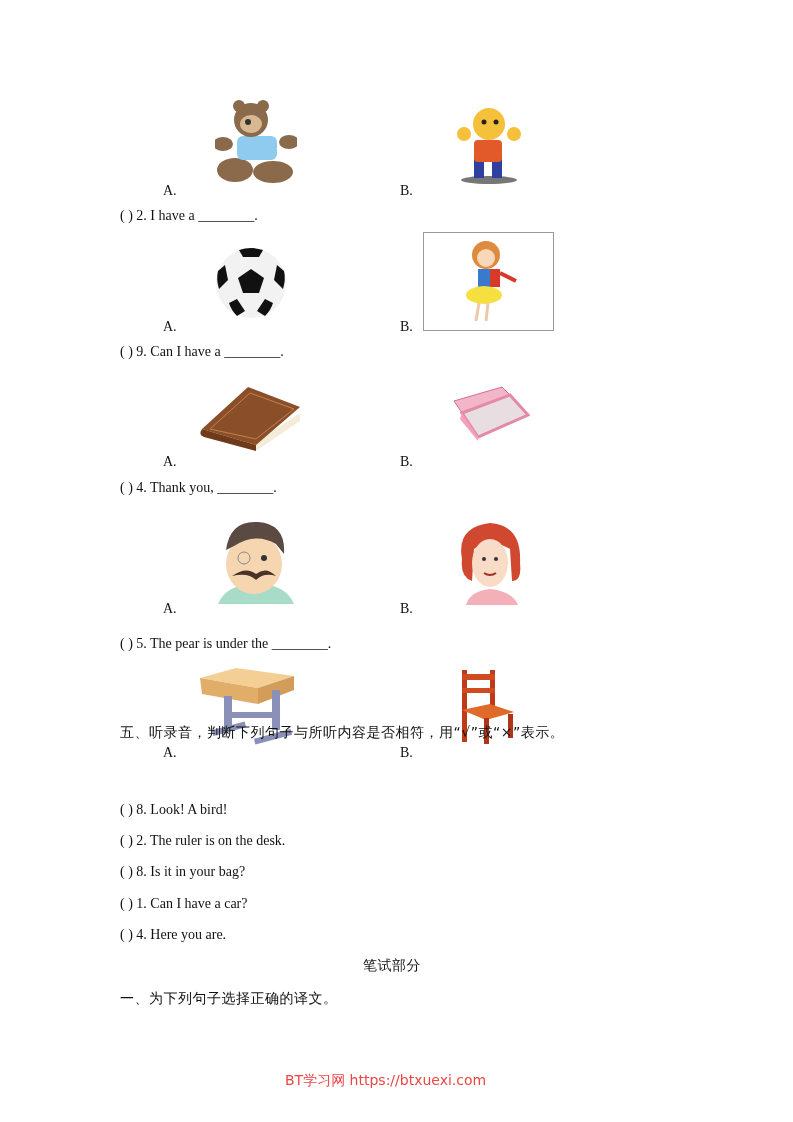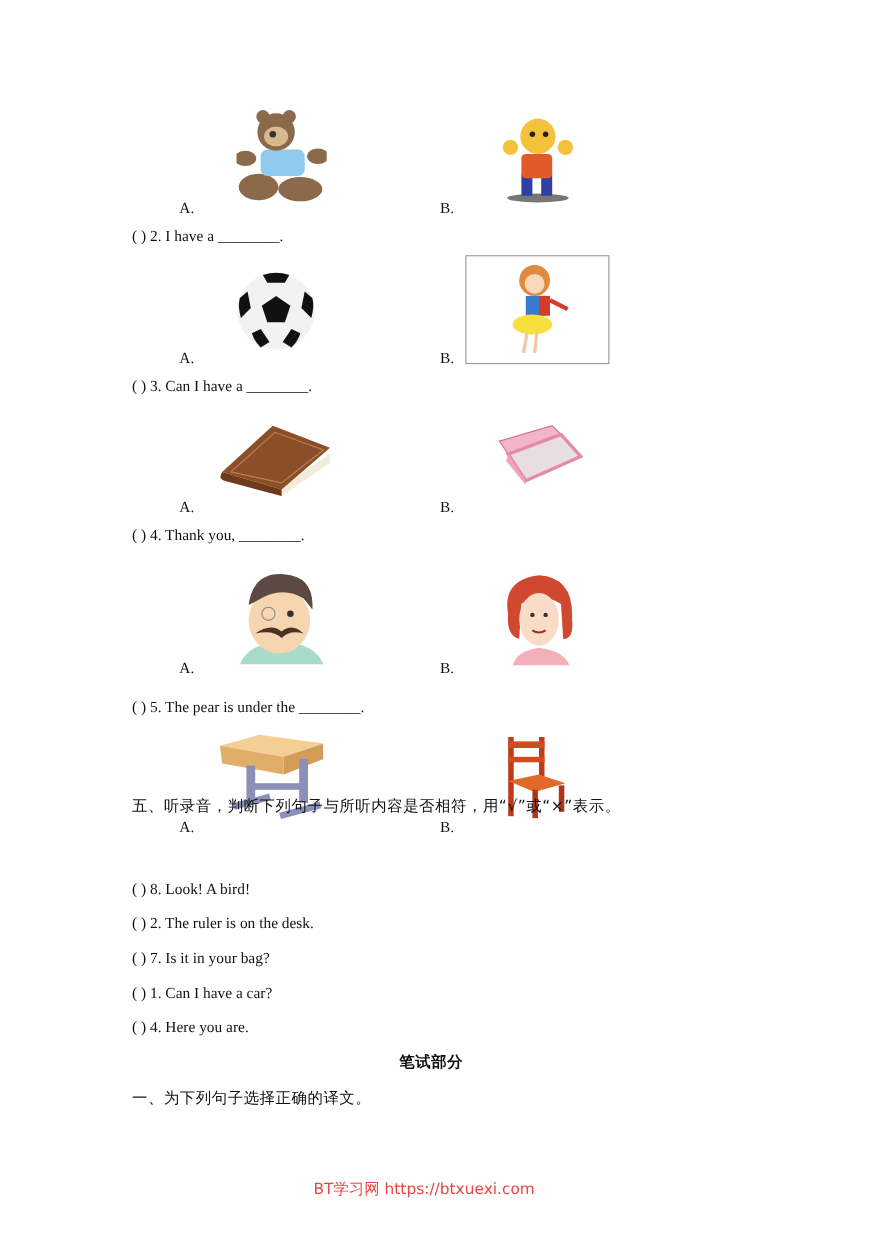--- a/index.html
+++ b/index.html
@@ -66,21 +66,21 @@
     <rect x="66" y="36" width="10" height="18" fill="#d83a2a"></rect>
     <line x1="76" y1="40" x2="92" y2="48" stroke="#d83a2a" stroke-width="4"></line>
     <ellipse cx="60" cy="62" rx="18" ry="9" fill="#f5e040"></ellipse>
     <line x1="55" y1="70" x2="52" y2="88" stroke="#f0c8a8" stroke-width="3"></line>
     <line x1="64" y1="70" x2="62" y2="88" stroke="#f0c8a8" stroke-width="3"></line>
   </svg>
 </div>
 <span class="abs opt" style="left:163px;top:319px;">A.</span>
 <span class="abs opt" style="left:400px;top:319px;">B.</span>
 
-<div class="abs txt" style="left:120px;top:344px;">(    ) 3. Can I have a ________.</div>
+<div class="abs txt" style="left:120px;top:344px;">(    ) 9. Can I have a ________.</div>
 <div class="pic" style="left:198px;top:385px;width:104px;height:67px;">
   <svg width="104" height="67" viewBox="0 0 104 67">
     <polygon points="4,48 58,66 102,36 102,28 60,56 8,40" fill="#f3ecd8"></polygon>
     <polygon points="4,44 50,2 102,22 58,60" fill="#8a4e28"></polygon>
     <polygon points="12,44 52,8 96,24 58,54" fill="none" stroke="#c08050" stroke-width="1"></polygon>
     <path d="M4 44 Q0 50 6 52 L58 66 L58 60 Z" fill="#6e3a1a"></path>
   </svg>
 </div>
 <div class="pic" style="left:452px;top:385px;width:78px;height:58px;">
   <svg width="78" height="58" viewBox="0 0 78 58">
@@ -139,20 +139,20 @@
     <rect x="24" y="48" width="5" height="26" fill="#b03418"></rect>
     <rect x="48" y="44" width="5" height="24" fill="#b03418"></rect>
   </svg>
 </div>
 <span class="abs opt" style="left:163px;top:745px;">A.</span>
 <span class="abs opt" style="left:400px;top:745px;">B.</span>
 
 <div class="abs cn" style="left:120px;top:724px;">五、听录音，判断下列句子与所听内容是否相符，用“√”或“×”表示。</div>
 <div class="abs txt" style="left:120px;top:802px;">(    ) 8. Look! A bird!</div>
 <div class="abs txt" style="left:120px;top:833px;">(    ) 2. The ruler is on the desk.</div>
-<div class="abs txt" style="left:120px;top:864px;">(    ) 7. Is it in your bag?</div>
+<div class="abs txt" style="left:120px;top:864px;">(    ) 8. Is it in your bag?</div>
 <div class="abs txt" style="left:120px;top:896px;">(    ) 1. Can I have a car?</div>
 <div class="abs txt" style="left:120px;top:927px;">(    ) 4. Here you are.</div>
 
-<div class="abs cn" style="left:363px;top:957px;font-weight:bold;">笔试部分</div>
+<div class="abs cn" style="left:363px;top:957px;font-weight:normal;">笔试部分</div>
 <div class="abs cn" style="left:120px;top:990px;">一、为下列句子选择正确的译文。</div>
 
 <div class="abs footer" style="left:285px;top:1072px;">BT学习网 https://btxuexi.com</div>
 
 </body></html>

